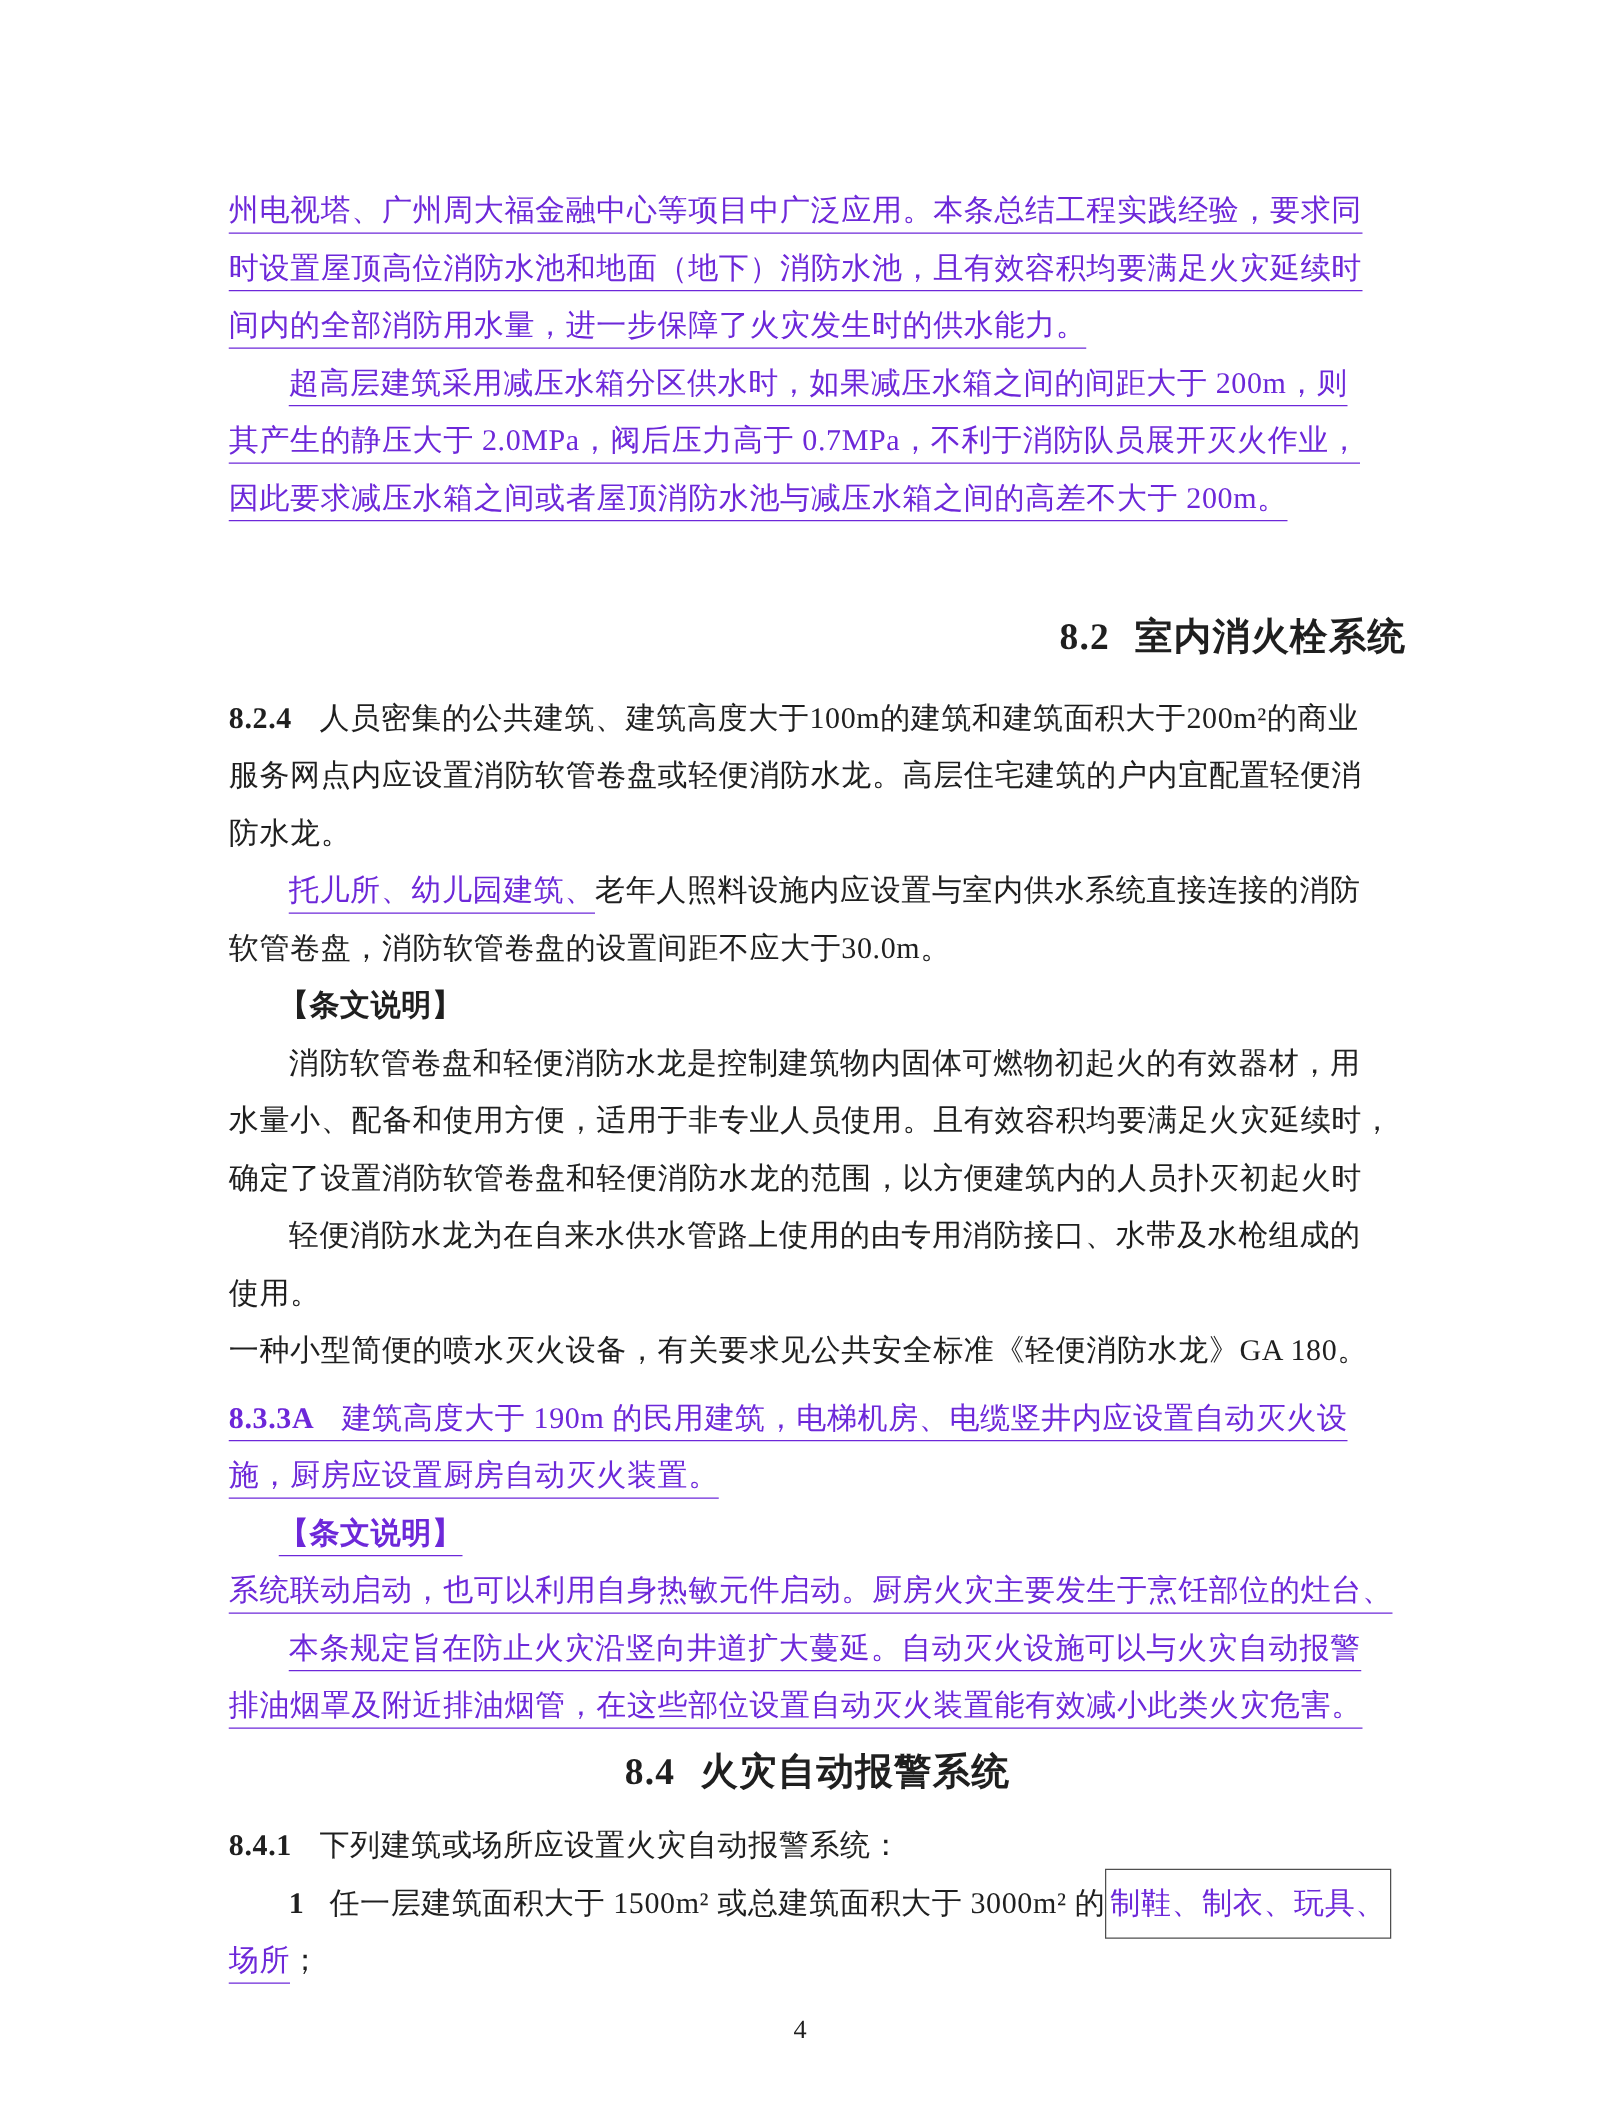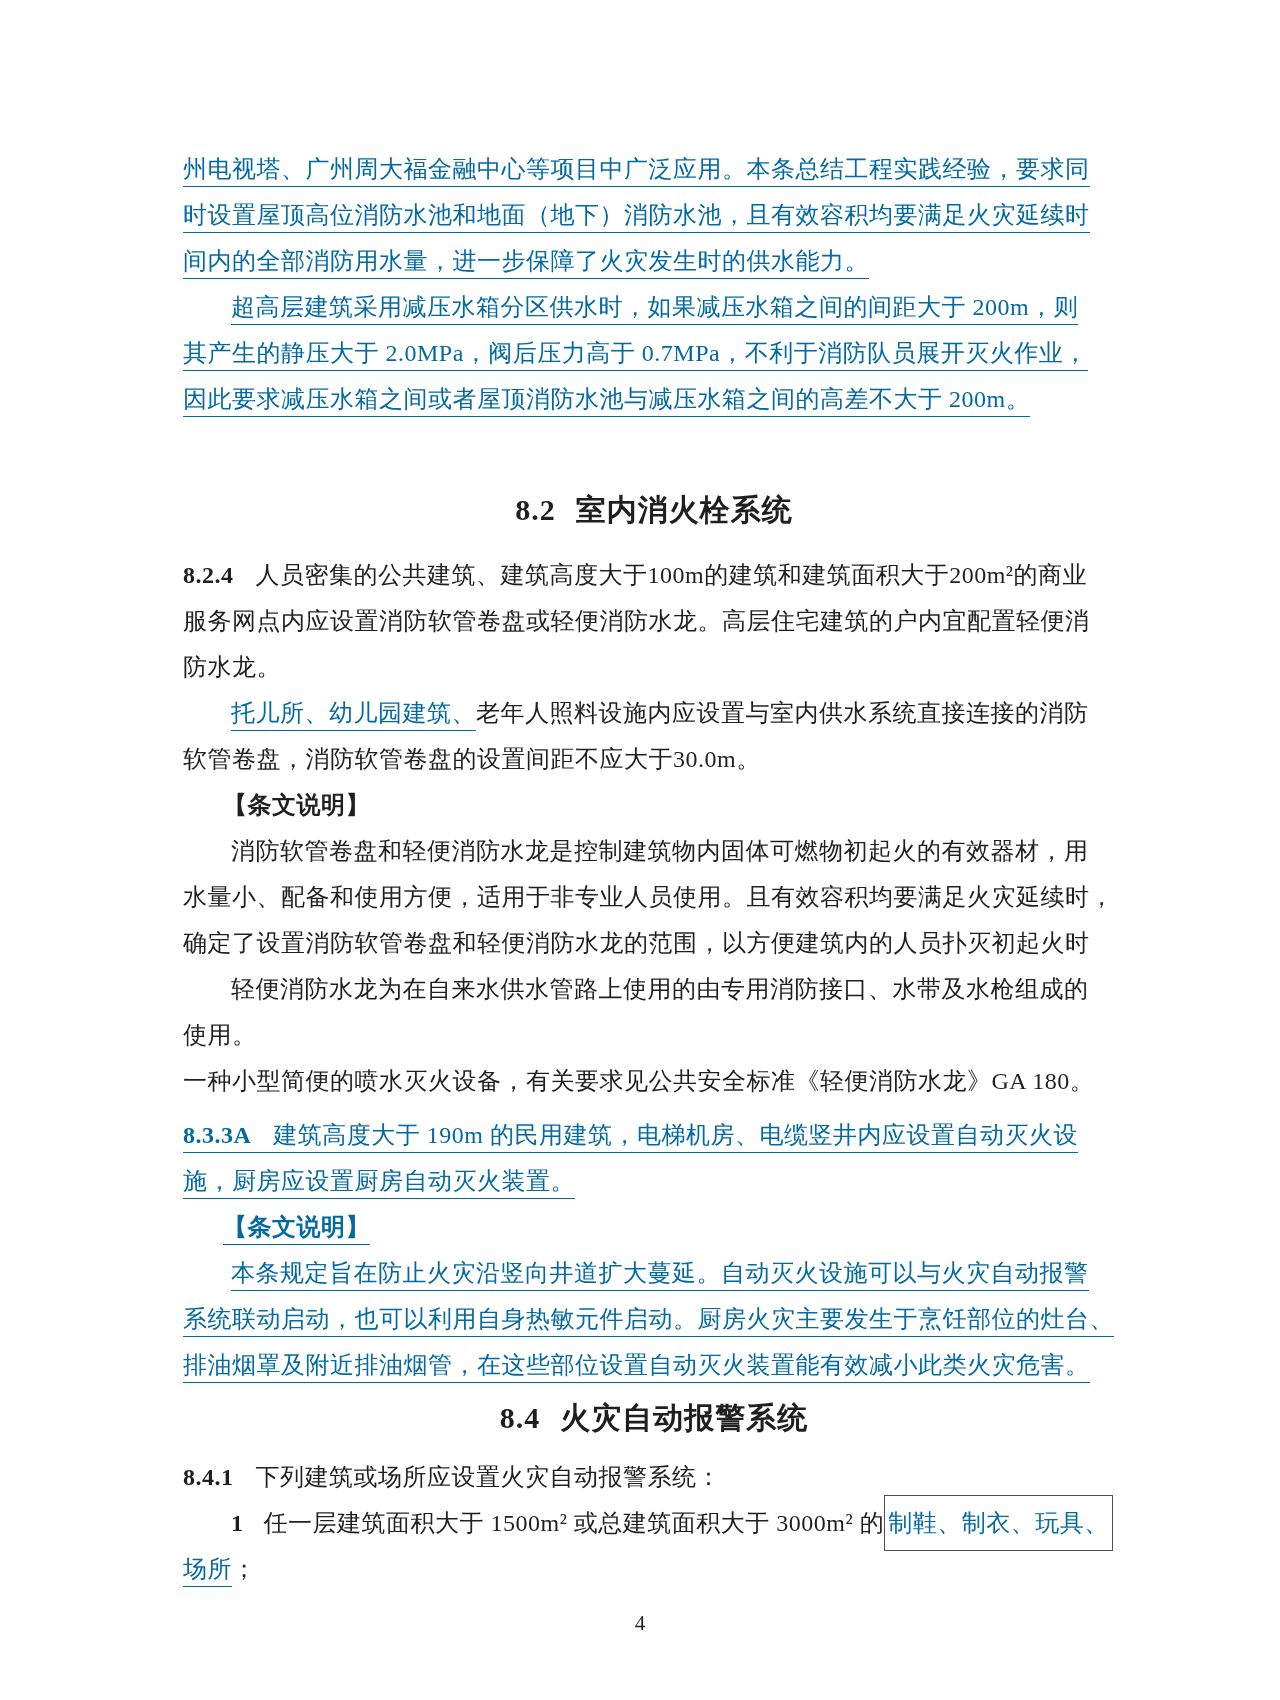--- a/index.html
+++ b/index.html
@@ -15,33 +15,33 @@
   }
   .content { padding:146px 155px 0 183px; }
   .line {
     font-size:24px;
     line-height:46px;
     height:46px;
     white-space:nowrap;
     letter-spacing:0.5px;
   }
   .indent { padding-left:48px; }
-  .red { color:#0369a1; }
+  .red { color:#6d28d9; }
   .u { border-bottom:1px solid currentColor; padding-bottom:4px; }
   .bold { font-weight:bold;margin-left:40px; }
   .cnum { font-weight:bold; margin-right:22px; }
   .inum { font-weight:bold; margin-right:20px; }
   .boxed { border:1px solid #4f4f4f; padding:14px 3px; }
   .heading {
     font-size:30px; font-weight:bold;
     line-height:56px; height:56px;
     text-align:center; letter-spacing:1px;
     white-space:nowrap;
   }
-  .heading.h82 { margin-top:60px; margin-bottom:14px; }
+  .heading.h82 { margin-top:60px; margin-bottom:14px;text-align:right; }
   .heading.h84 { margin-top:2px; margin-bottom:8px; }
   .h-num { margin-right:20px; }
   .gap-before-833a { height:8px; }
   .page-number {
     margin-top:16px;
     text-align:center;
     font-size:21px; line-height:30px;
     color:#1f1f1f;
   }
 </style>
@@ -80,22 +80,22 @@
     <div class="line"><span>使用。</span></div>
     <div class="line"><span>一种小型简便的喷水灭火设备，有关要求见公共安全标准《轻便消防水龙》GA 180。</span></div>
 
     <div class="gap-before-833a"></div>
     <div class="line">
       <span class="red u"><span class="cnum">8.3.3A</span><span>建筑高度大于 190m 的民用建筑，电梯机房、电缆竖井内应设置自动灭火设</span></span>
     </div>
     <div class="line"><span class="red u">施，厨房应设置厨房自动灭火装置。</span></div>
 
     <div class="line"><span class="red u bold">【条文说明】</span></div>
+    <div class="line"><span class="red u">系统联动启动，也可以利用自身热敏元件启动。厨房火灾主要发生于烹饪部位的灶台、</span></div>
     <div class="line indent"><span class="red u">本条规定旨在防止火灾沿竖向井道扩大蔓延。自动灭火设施可以与火灾自动报警</span></div>
-    <div class="line"><span class="red u">系统联动启动，也可以利用自身热敏元件启动。厨房火灾主要发生于烹饪部位的灶台、</span></div>
     <div class="line"><span class="red u">排油烟罩及附近排油烟管，在这些部位设置自动灭火装置能有效减小此类火灾危害。</span></div>
 
     <div class="heading h84">
       <span class="h-num">8.4</span><span>火灾自动报警系统</span>
     </div>
 
     <div class="line">
       <span class="cnum">8.4.1</span><span>下列建筑或场所应设置火灾自动报警系统：</span>
     </div>
     <div class="line indent">

